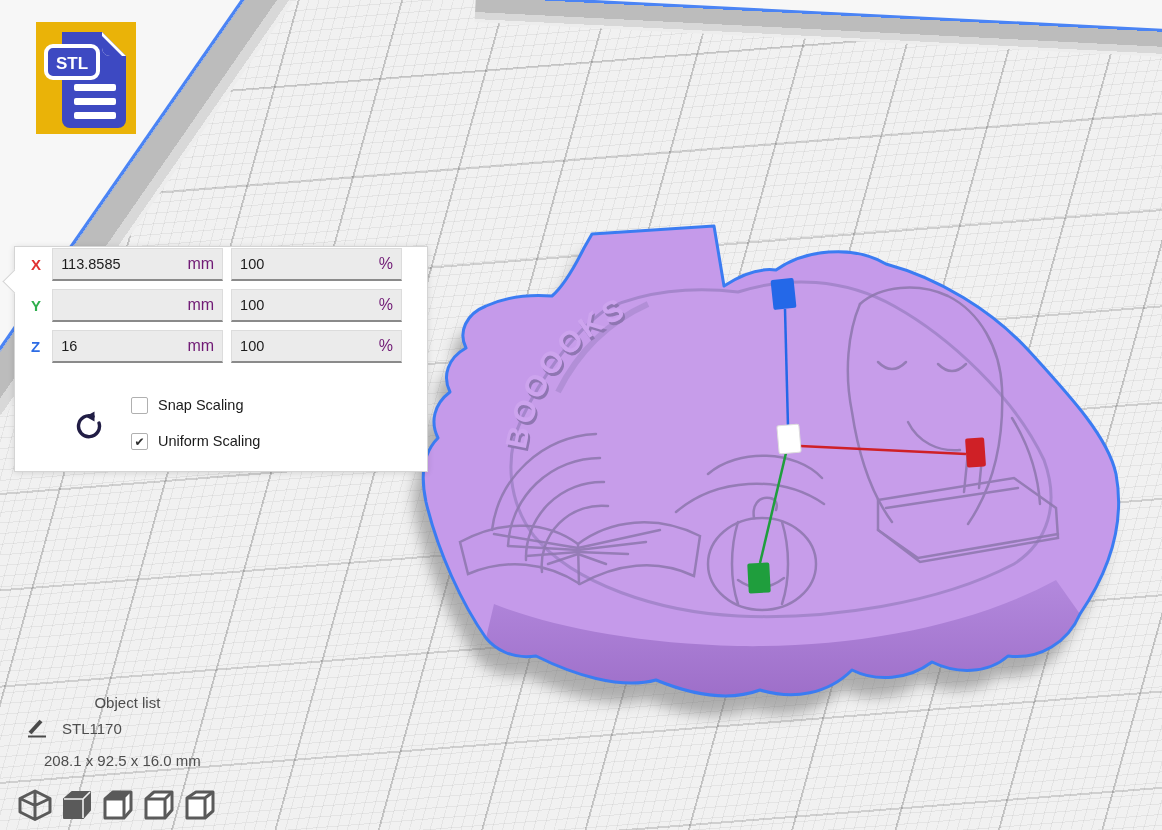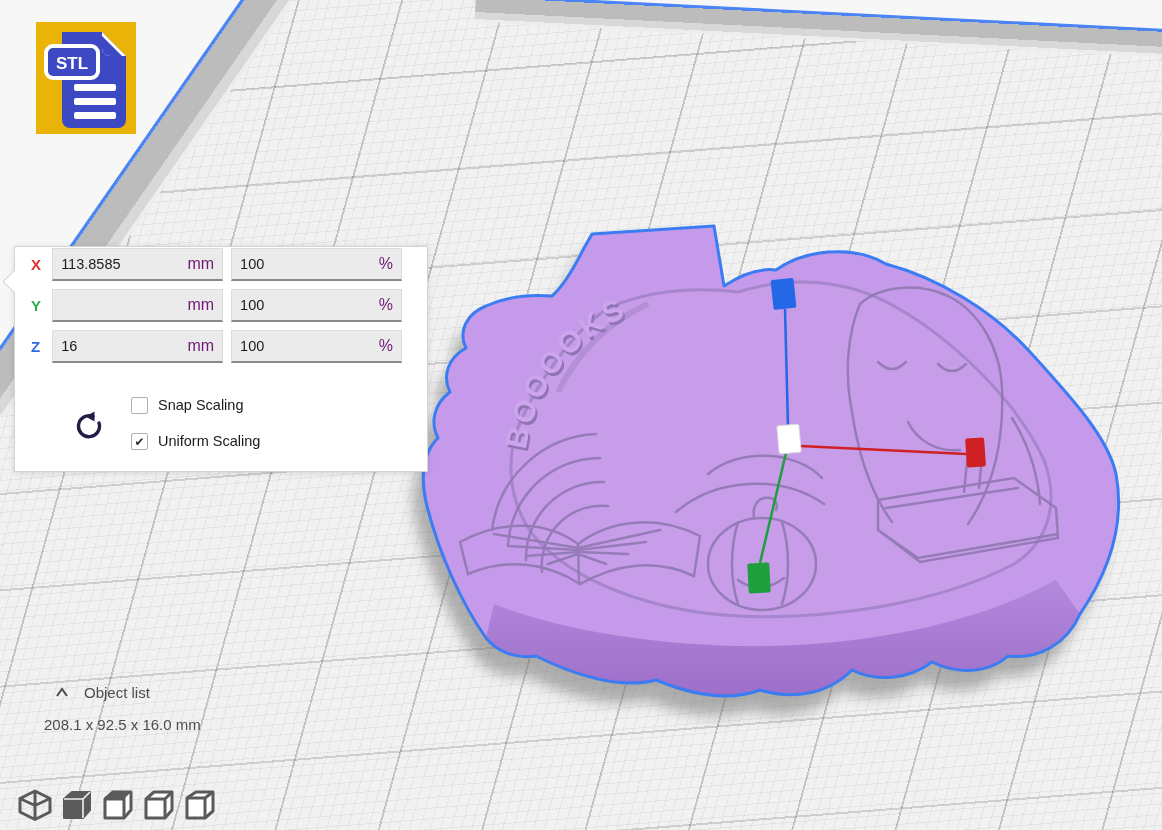--- a/index.html
+++ b/index.html
@@ -74,21 +74,21 @@
   .check-row.uniform{top:186px;}
   .checkbox{
     width:17px;height:17px;background:#fff;border:1px solid #b0b0b0;border-radius:2px;
     display:flex;align-items:center;justify-content:center;font-size:12px;color:#2d2d2d;box-sizing:border-box;
   }
   .check-label{font-size:14.5px;color:#1a1a1a;}
   .reset-btn{position:absolute;left:56px;top:164px;width:32px;height:32px;cursor:pointer;background:none;border:none;padding:0;}
   
   .objlist{position:absolute;left:20px;top:680px;color:#4d4d4d;font-size:15px;}
   .objlist .row{display:flex;align-items:center;gap:14px;height:24px;}
-  .objlist .row.head{padding-left:34px;}
+  .objlist .row.head{padding-left:34px;flex-direction:column;}
   .objlist .row.item{padding-left:6px;margin-top:12px;}
   .objlist .dims{margin-top:12px;padding-left:24px;white-space:nowrap;}
   
   .view-toolbar{position:absolute;left:18px;top:789px;display:flex;gap:7px;}
   .view-btn{width:34px;height:32px;background:none;border:none;padding:0;cursor:pointer;}
 </style>
 </head>
 <body>
 
 <div class="plate-clip">
@@ -264,20 +264,27 @@
   </div>
 </div>
 
 <div class="objlist">
   <div class="row head">
     <svg width="16" height="10" viewBox="0 0 16 10">
       <polyline points="3,9 8,2 13,9" fill="none" stroke="#4a4a4a" stroke-width="2"></polyline>
     </svg>
     <span>Object list</span>
   </div>
+  <div class="row item">
+    <svg width="22" height="20" viewBox="0 0 22 20">
+      <line x1="4" y1="15" x2="15" y2="3" stroke="#4a4a4a" stroke-width="4"></line>
+      <line x1="2" y1="18.5" x2="20" y2="18.5" stroke="#4a4a4a" stroke-width="2"></line>
+    </svg>
+    <span>STL1170</span>
+  </div>
   <div class="dims">208.1 x 92.5 x 16.0 mm</div>
 </div>
 
 <div class="view-toolbar">
   <button class="view-btn">
     <svg width="34" height="32" viewBox="0 0 34 32">
       <path d="M17,2 L32,9.5 L32,23 L17,30.5 L2,23 L2,9.5 Z M17,2 L17,16.5 M2,9.5 L17,16.5 L32,9.5 M17,16.5 L17,30.5" fill="none" stroke="#5a5a5a" stroke-width="3" stroke-linejoin="round"></path>
     </svg>
   </button>
   <button class="view-btn">

